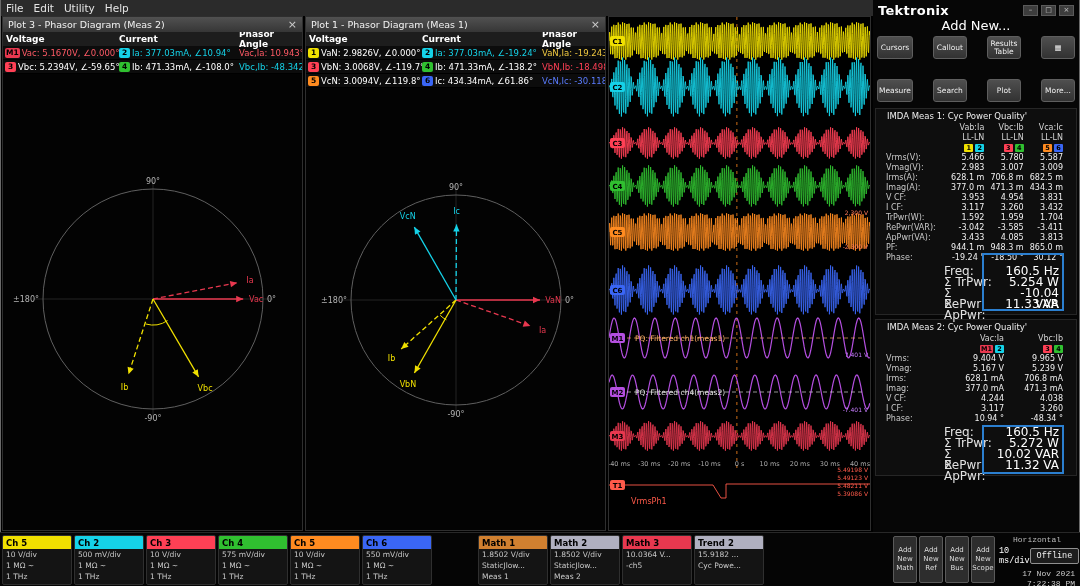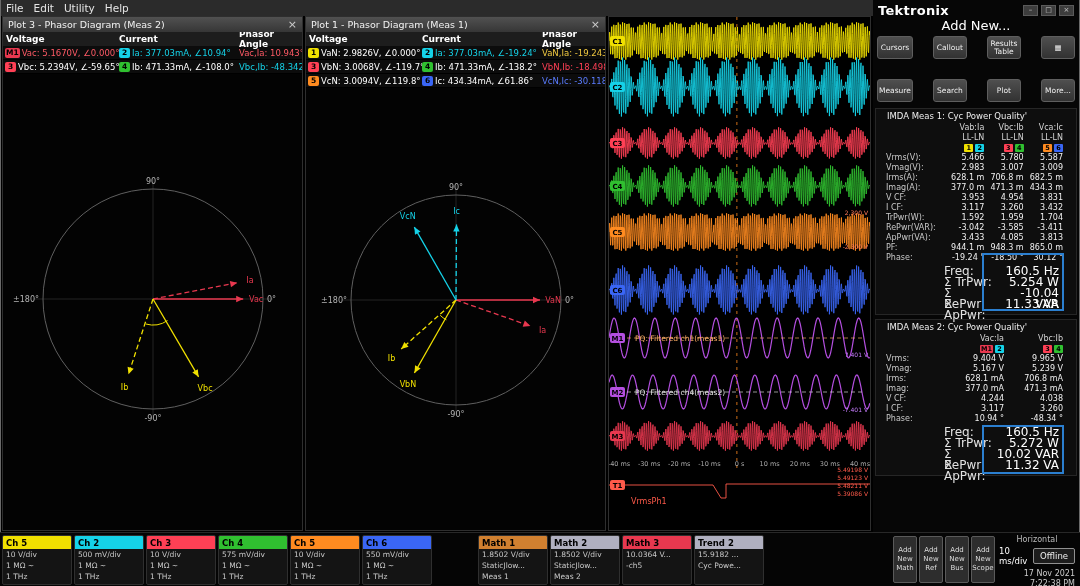--- a/index.html
+++ b/index.html
@@ -45,21 +45,21 @@
 .sval{flex:1;text-align:right;padding-right:7px;color:#fff;}
 .selbox{position:absolute;border:2px solid #2b7fd0;pointer-events:none;}
 .bottombar{position:absolute;left:0;top:532px;width:1080px;height:54px;background:#050505;border-top:1px solid #282828;display:flex;}
 #bb-dyn{display:flex;}
 .chb{width:70px;height:50px;margin:2px 0 0 2px;background:#141414;border:1px solid #2f2f2f;border-radius:2px;overflow:hidden;flex:none;}
 .chb-head{height:13px;font-size:8.5px;font-weight:bold;color:#000;display:flex;align-items:center;padding:0 3px;}
 .chb-line{font-size:7.5px;color:#c8c8c8;padding:0 3px;height:11px;line-height:11px;white-space:nowrap;overflow:hidden;}
 .spacer1{width:44px;flex:none;}
 .spacer2{width:127px;flex:none;}
 .addb{width:24px;height:47px;margin:3px 0 0 2px;background:#2d2d2d;border:1px solid #5a5a5a;border-radius:2px;font-size:7px;color:#ddd;display:flex;flex-direction:column;align-items:center;justify-content:center;line-height:1.25;flex:none;text-align:center;}
-.rightcol{margin:2px 0 0 4px;width:76px;flex:none;}
+.rightcol{margin:2px 0 0 4px;width:76px;flex:none;font-family:Liberation Mono, monospace;}
 .horiz-title{text-align:center;color:#bbb;font-size:8px;height:10px;line-height:10px;}
 .horiz-row{display:flex;align-items:center;margin-top:1px;}
 .horiz-val{color:#fff;font-size:8.5px;flex:1;}
 .offline-btn{border:1px solid #909090;border-radius:2px;color:#eee;font-size:8.5px;padding:2px 6px;background:#1d1d1d;}
 .datetime{text-align:right;color:#ccc;font-size:8px;line-height:1.25;margin-top:3px;}
 </style>
 </head>
 <body>
 
 <div class="menubar">

